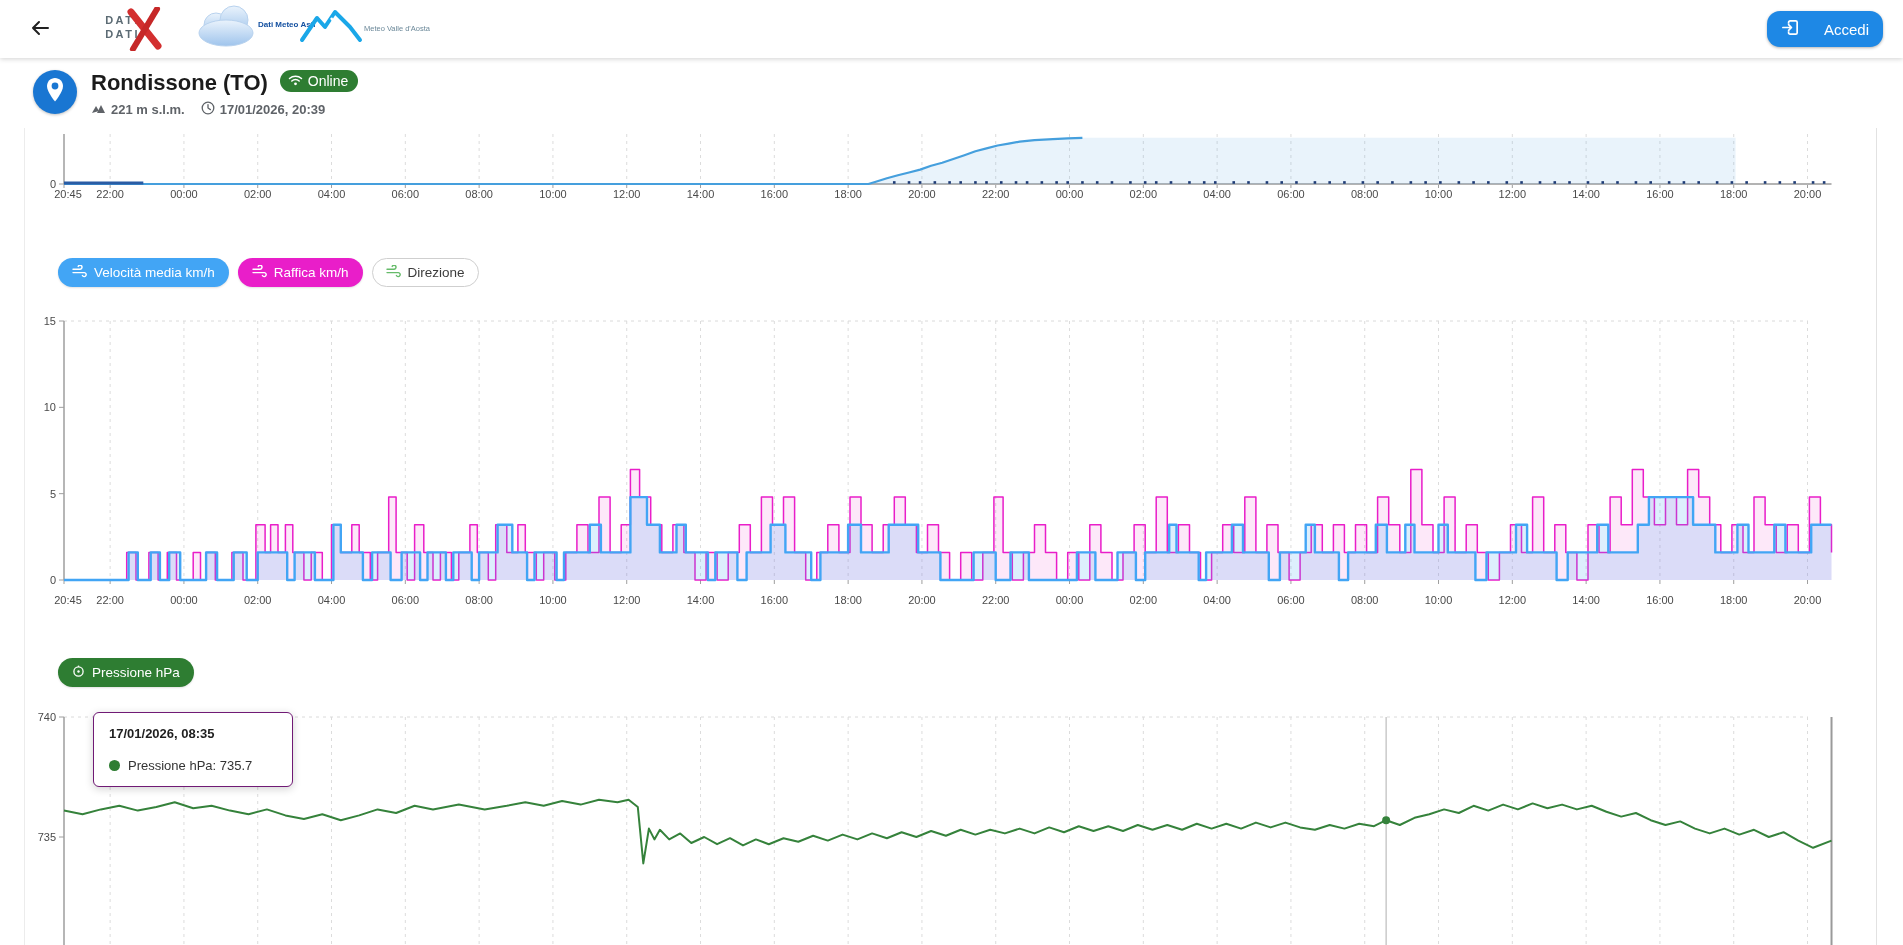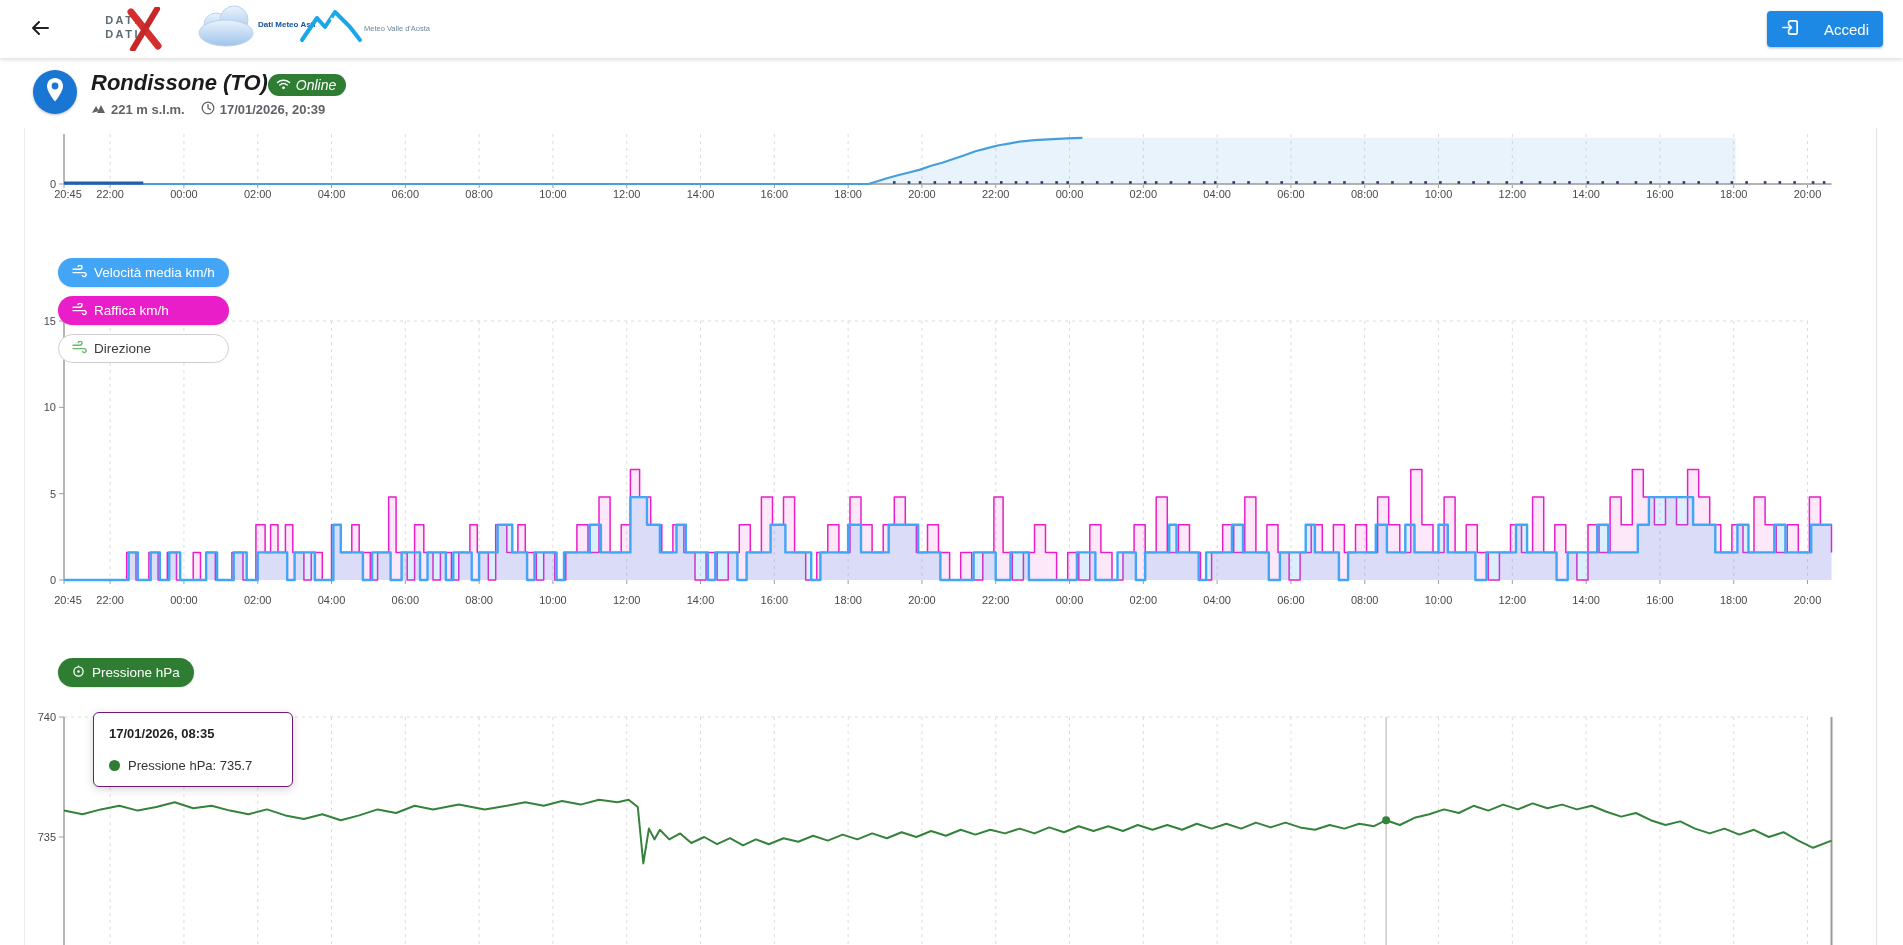--- a/index.html
+++ b/index.html
@@ -12,43 +12,43 @@
   .back-btn{width:40px;height:40px;border:none;background:transparent;display:flex;align-items:center;
             justify-content:center;cursor:pointer;border-radius:50%;}
   .brand{position:relative;margin-left:8px;width:92px;height:46px;}
   .brand-txt{position:absolute;top:7px;left:0;width:72px;text-align:right;color:#5c6b74;
              font-weight:700;font-size:11px;letter-spacing:2.5px;line-height:14px;}
   .brand-x{position:absolute;right:-4px;top:1px;}
   .logo{position:relative;margin-left:36px;width:66px;height:50px;display:flex;flex-direction:row;
         align-items:center;justify-content:flex-start;}
   .logo-caption-asti{font-size:8px;font-weight:700;color:#1450a0;margin-top:-10px;white-space:nowrap;}
   .logo-caption-vda{font-size:7.5px;color:#6b8899;margin-top:-2px;white-space:nowrap;}
-  .login-btn{margin-left:auto;height:36px;min-width:96px;background:#1e88e5;border:none;border-radius:4px;
+  .login-btn{margin-left:auto;height:36px;min-width:96px;background:#1e88e5;border:none;border-radius:13px;
              color:#fff;font-size:15px;font-family:inherit;display:flex;align-items:center;gap:24px;
              justify-content:center;padding:0 14px;cursor:pointer;box-shadow:0 1px 3px rgba(0,0,0,.3);}
 
   
   .station{position:absolute;left:33px;top:70px;display:flex;align-items:flex-start;z-index:15;}
   .avatar{width:44px;height:44px;border-radius:50%;background:#1976d2;display:flex;align-items:center;
           justify-content:center;box-shadow:0 1px 3px rgba(0,0,0,.25);}
   .station-meta{margin-left:14px;}
-  .title-row{display:flex;align-items:flex-end;font-style:italic;}
+  .title-row{display:flex;align-items:flex-start;gap:12px;}
   .station-title{margin:0;font-size:22px;font-weight:700;color:#1b1b1b;line-height:26px;}
   .online-badge{height:22px;border-radius:11px;background:#2e7d32;color:#fff;font-size:14px;
                 display:flex;align-items:center;gap:5px;padding:0 10px 0 8px;}
   .info-row{display:flex;align-items:center;gap:16px;margin-top:5px;color:#5f6368;font-size:13px;font-weight:bold;}
   .info-item{display:flex;align-items:center;gap:5px;}
 
   
   .chart-card{position:absolute;left:24px;top:128px;width:1853px;height:817px;
               border-left:1px solid #ececec;border-right:1px solid #e2e2e2;box-sizing:border-box;}
   .chart-svg{position:absolute;left:0;}
 
   
-  .chips{position:absolute;left:58px;display:flex;gap:9px;z-index:10;flex-direction:column;}
+  .chips{position:absolute;left:58px;display:flex;gap:9px;z-index:10;}
   .chip{height:27px;border-radius:16px;display:inline-flex;align-items:center;gap:7px;
         padding:0 13px;font-size:13.5px;cursor:pointer;border:1px solid transparent;
         box-shadow:0 1px 2px rgba(0,0,0,.12);white-space:nowrap;}
   .chip-blue{background:#42a5f5;color:#fff;}
   .chip-pink{background:#e91ec9;color:#fff;}
   .chip-outline{background:#fff;color:#3c3c3c;border-color:#cfcfcf;box-shadow:none;}
   .chip-green{background:#2e7d32;color:#fff;}
 
   
   .tooltip{position:absolute;left:93px;top:712px;width:200px;background:#fff;border:1px solid #701a75;

